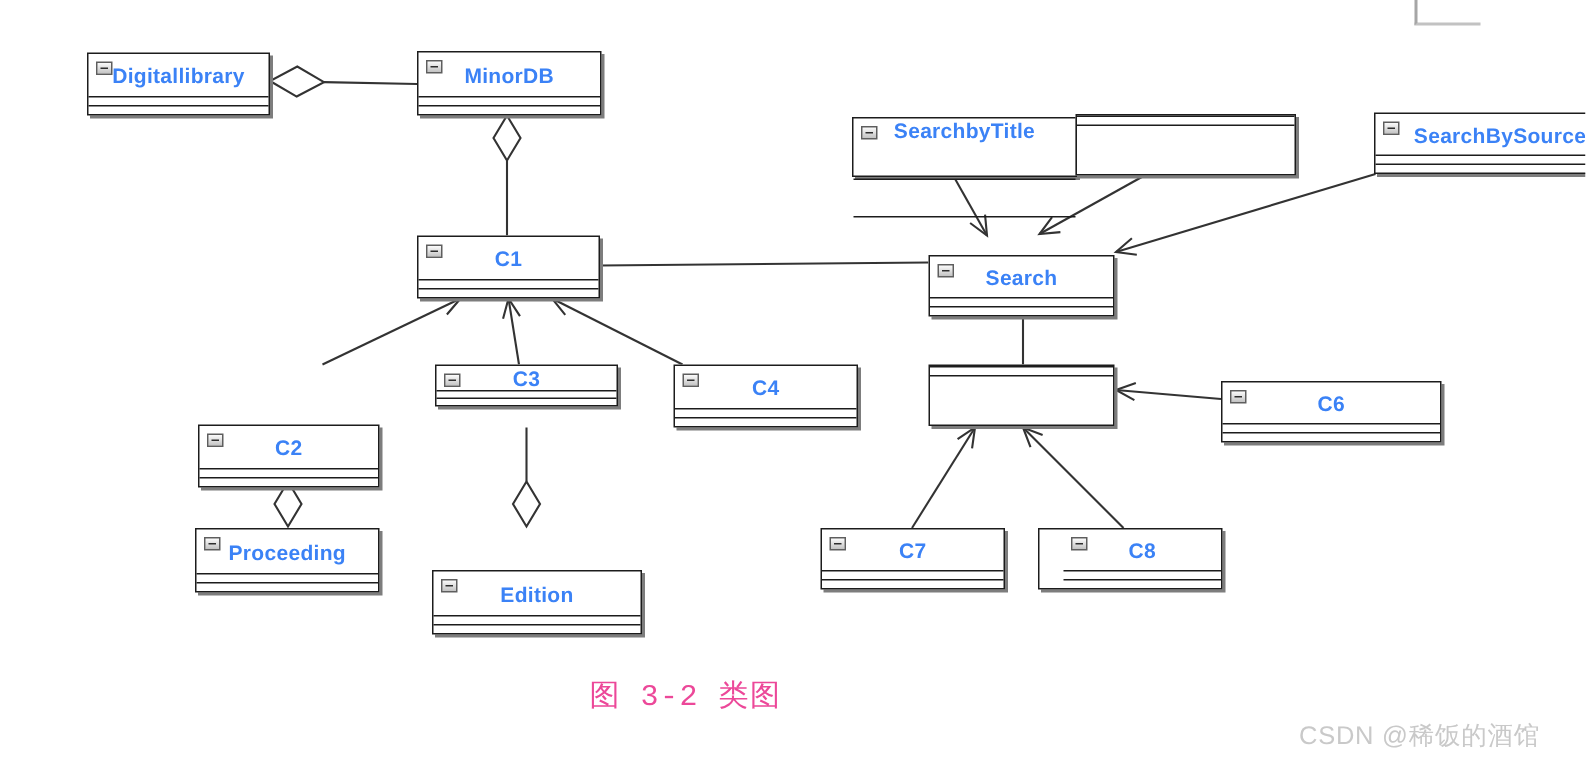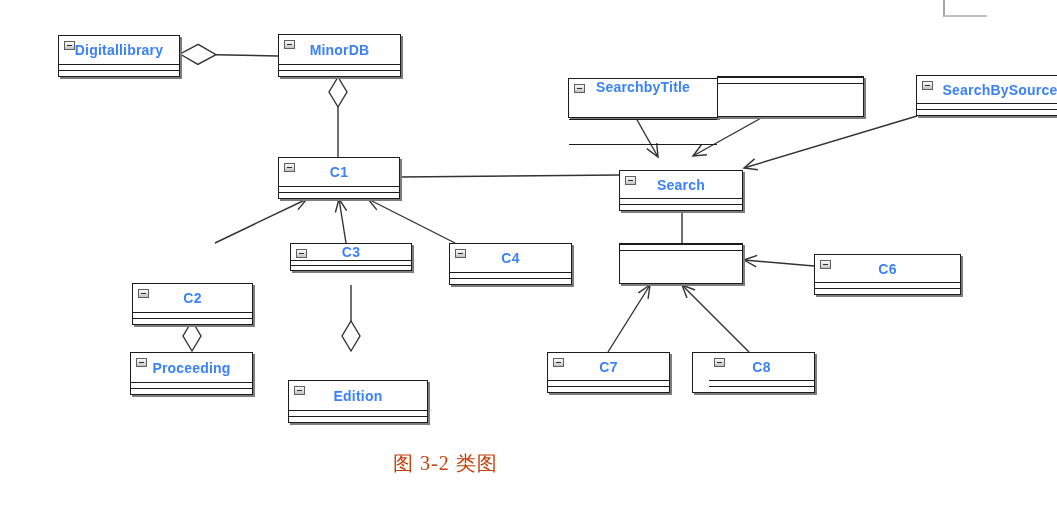--- a/index.html
+++ b/index.html
@@ -7,22 +7,22 @@
          font-family:"Liberation Sans",sans-serif;}
   svg.connectors{position:absolute;left:0;top:0;width:1057px;height:513px;}
   .uml-class{position:absolute;background:#ffffff;border:1.4px solid #1c1c1c;
              box-shadow:2px 2px 0 #7d7d7d;display:flex;flex-direction:column;box-sizing:border-box;}
   .uml-title{flex:1;position:relative;display:flex;align-items:center;justify-content:center;}
   .uml-name{font-weight:bold;font-size:14px;color:#3b82f6;letter-spacing:.2px;white-space:nowrap;}
   .minus-icon{position:absolute;left:5px;top:5px;width:11px;height:9px;box-sizing:border-box;
               border:1px solid #5e5e5e;background:linear-gradient(#fbfbfb,#c3c3c3);}
   .minus-icon::before{content:"";display:block;width:5px;height:1px;background:#2e2e2e;margin:3px auto 0;}
   .uml-sec{height:5px;border-top:1.4px solid #1c1c1c;}
-  .caption{position:absolute;left:393px;top:450px;font-family:Liberation Serif, serif;
-           font-size:20px;color:#c2410c;letter-spacing:1px;white-space:nowrap;}
+  .caption{position:absolute;left:393px;top:450px;font-family:Liberation Mono, monospace;
+           font-size:20px;color:#ec4899;letter-spacing:1px;white-space:nowrap;}
   .watermark{position:absolute;left:866px;top:479px;font-size:17px;color:#c9c9c9;
              letter-spacing:.5px;white-space:nowrap;}
   .corner-frame{position:absolute;left:943px;top:0;width:42px;height:15px;
                 border-left:2px solid #a6a6a6;border-bottom:2px solid #c2c2c2;}
 </style>
 </head>
 <body>
 
 <div class="stage">
   <svg class="connectors" viewBox="0 0 1057 513" xmlns="http://www.w3.org/2000/svg">
@@ -172,13 +172,14 @@
         <div class="uml-title">
           <span class="minus-icon"></span>
           <span class="uml-name">C8</span>
         </div>
         <div class="uml-sec"></div>
         <div class="uml-sec"></div>
       </div>
     </div>
   <div class="corner-frame"></div>
   <div class="caption">图 3-2  类图</div>
+  <div class="watermark">CSDN @稀饭的酒馆</div>
 </div>
 
 </body></html>

